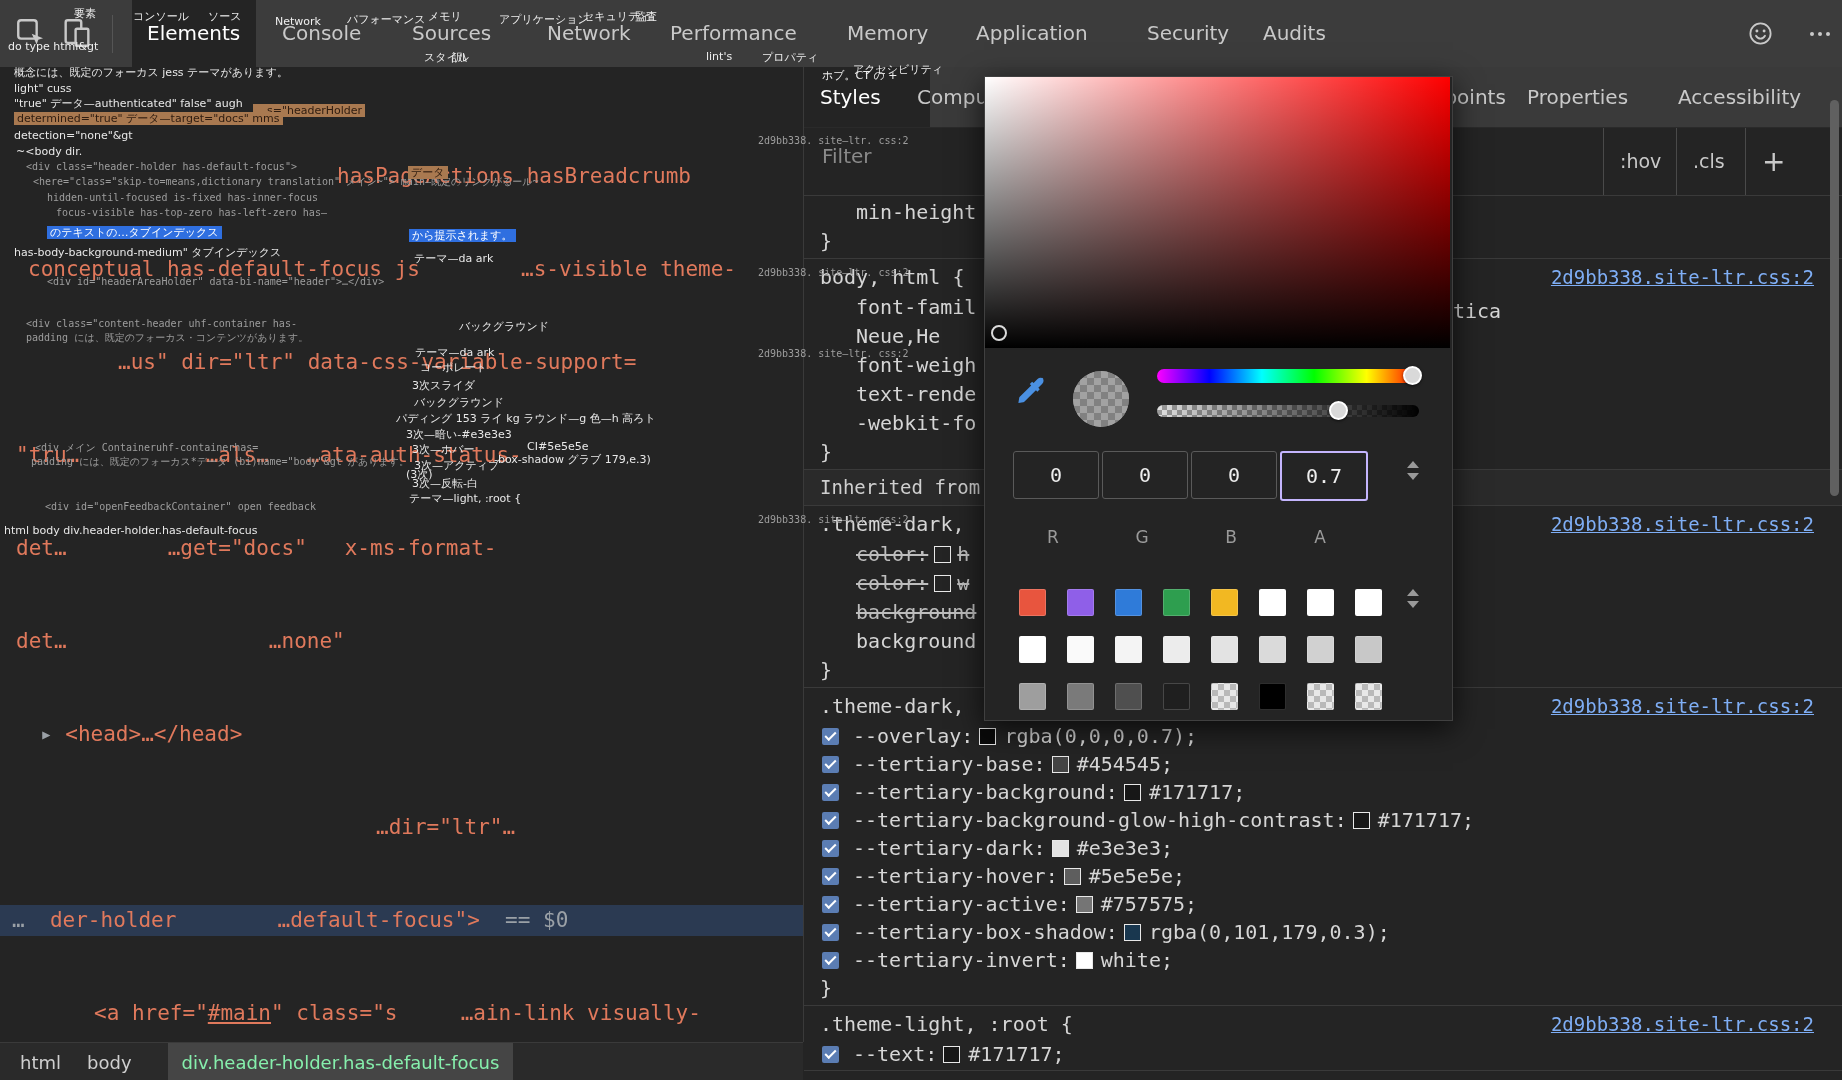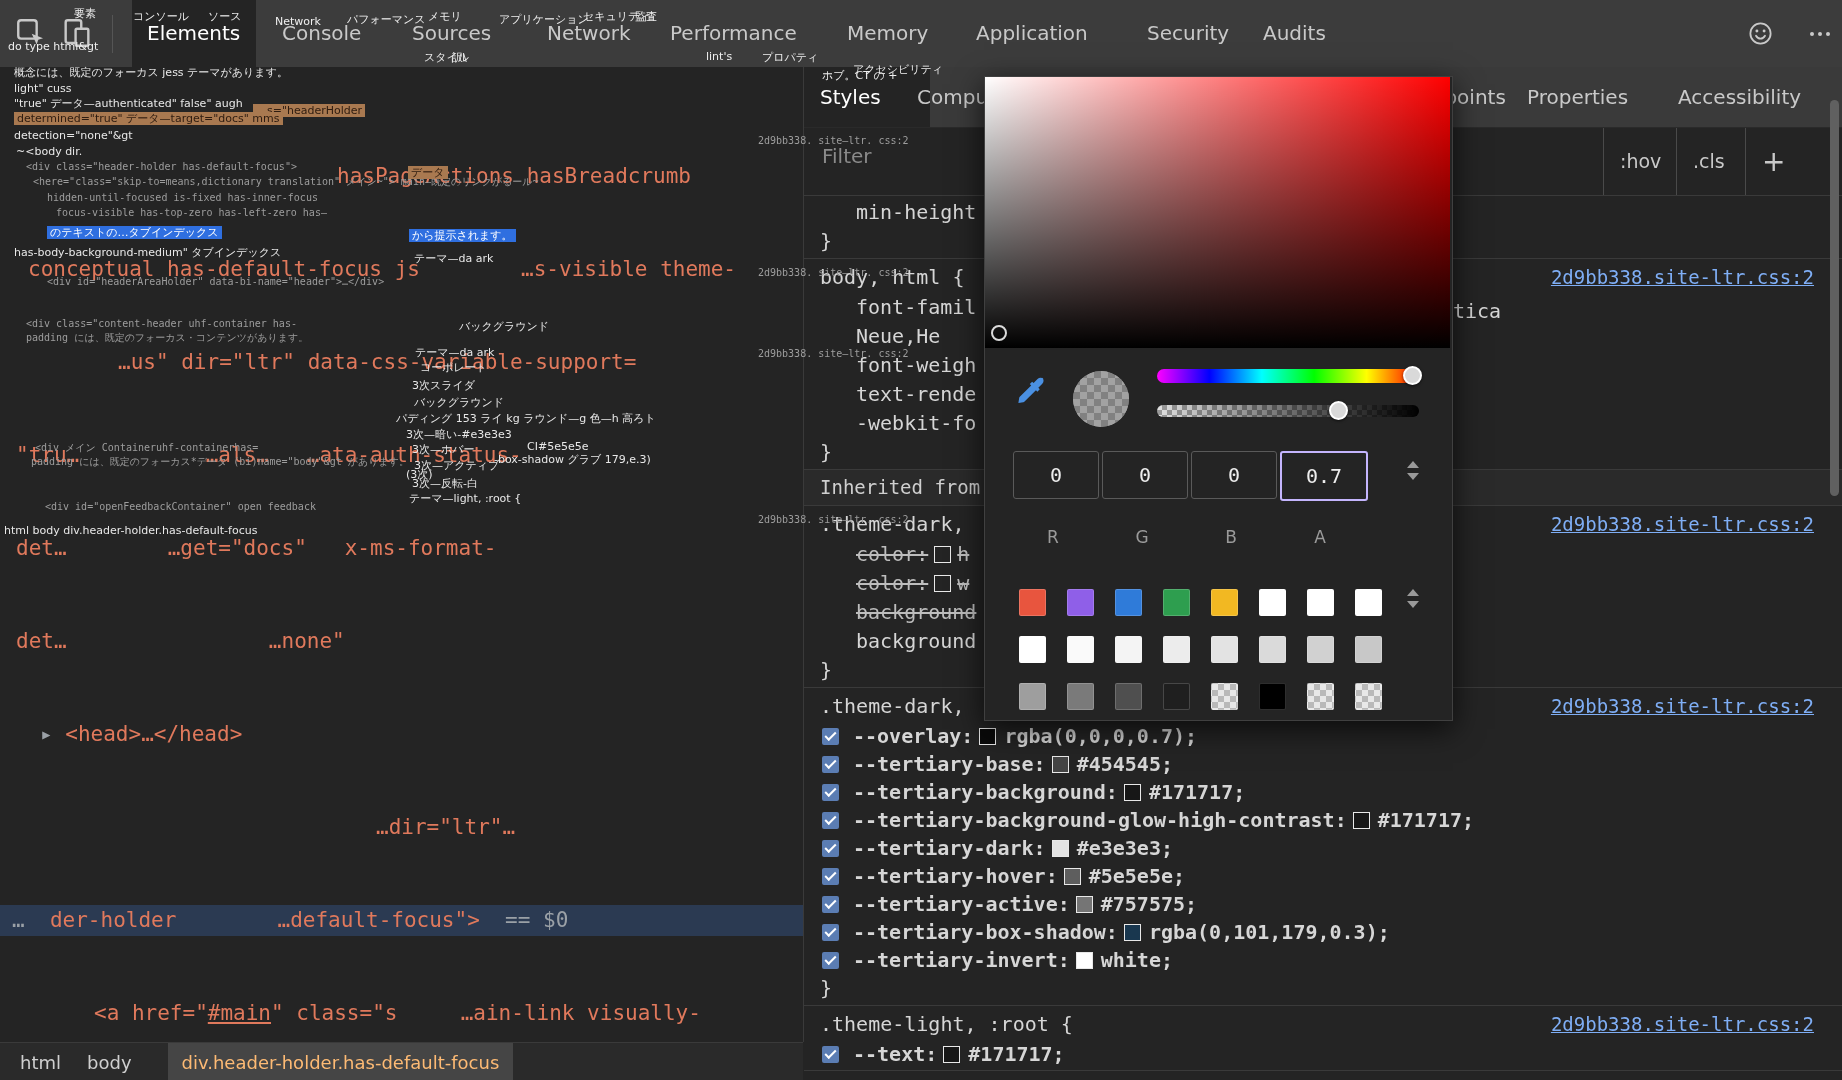--- a/index.html
+++ b/index.html
@@ -23,21 +23,21 @@
   .cl{height:31px;overflow:hidden;}
   .cl .o{color:#e0795c;}
   .cl .g{color:#9aa0a6;}
   .cl .lnk{color:#e0795c;text-decoration:underline;}
   .cl.sel{background:#2b3a52;}
 
   
   .crumbs{position:absolute;left:0;top:1042px;width:803px;height:38px;background:#2a2a2a;border-top:1px solid #3a3a3a;
           display:flex;align-items:center;font-size:18px;color:#cfcfcf;}
   .crumb{margin-left:14px;padding:0 6px;white-space:nowrap;}
-  .crumb.active{margin-left:30px;background:#454545;color:#fdba74;height:38px;display:flex;align-items:center;padding:0 14px;}
+  .crumb.active{margin-left:30px;background:#454545;color:#86efac;height:38px;display:flex;align-items:center;padding:0 14px;}
 
   
   .st-panel{position:absolute;left:804px;top:67px;width:1038px;height:1013px;background:#242424;}
   .st-tabs{position:relative;height:60px;background:#3a3a3a;border-bottom:1px solid #2a2a2a;}
   .st-tab-active-bg{position:absolute;left:0;top:0;width:126px;height:60px;background:#242424;}
   .stt{position:absolute;top:0;height:60px;line-height:60px;font-size:20px;color:#c9c9c9;white-space:nowrap;}
   .stt.sel{color:#ffffff;}
   .st-filter{position:relative;height:67px;border-bottom:1px solid #3a3a3a;}
   .filter-input{position:absolute;left:16px;top:15px;width:600px;background:transparent;border:none;outline:none;
                 color:#bbb;font-size:20px;font-family:"DejaVu Sans",sans-serif;}
@@ -48,21 +48,21 @@
               font-family:"DejaVu Sans Mono",monospace;font-size:20px;color:#d6d6d6;}
   .sec{position:relative;border-bottom:1px solid #3a3a3a;padding:2px 0;}
   .sec-header{height:32px;line-height:32px;padding-left:16px;white-space:nowrap;}
   .slink{position:absolute;right:28px;top:7px;color:#7faef5;text-decoration:underline;font-size:19px;}
   .rline{height:29px;line-height:29px;padding-left:52px;white-space:nowrap;}
   .rclose{height:29px;line-height:29px;padding-left:16px;}
   .strike{text-decoration:line-through;color:#bdbdbd;}
   .inh{height:35px;line-height:35px;padding-left:16px;background:#2a2a2a;border-bottom:1px solid #3a3a3a;
        color:#cfcfcf;font-size:19px;font-family:"DejaVu Sans Mono",monospace;}
   .sw{display:inline-block;width:15px;height:15px;border:1px solid #e8e8e8;vertical-align:-2px;margin:0 6px;background:#242424;}
-  .prop-row{display:flex;align-items:center;height:28px;padding-left:18px;white-space:nowrap;font-weight:bold;}
+  .prop-row{display:flex;align-items:center;height:28px;padding-left:18px;white-space:nowrap;}
   .cb{width:17px;height:17px;background:#5b7db3;border-radius:2px;margin-right:14px;position:relative;flex:none;}
   .cb::after{content:"";position:absolute;left:3px;top:4px;width:9px;height:4px;border-left:2px solid #fff;border-bottom:2px solid #fff;transform:rotate(-45deg);}
   .vswatch{display:inline-block;width:15px;height:15px;border:1px solid #e8e8e8;margin:0 8px 0 6px;flex:none;}
   .frag{position:absolute;left:649px;top:103px;color:#d6d6d6;}
   .scroll-thumb{position:absolute;left:1830px;top:100px;width:9px;height:396px;background:#606060;border-radius:5px;z-index:12;}
 
   
   .ovl{position:absolute;left:0;top:0;width:1842px;height:1080px;pointer-events:none;z-index:30;}
   .ann{position:absolute;white-space:pre;font-size:11px;line-height:13px;}
   .tA{color:#e8e8e8;}

